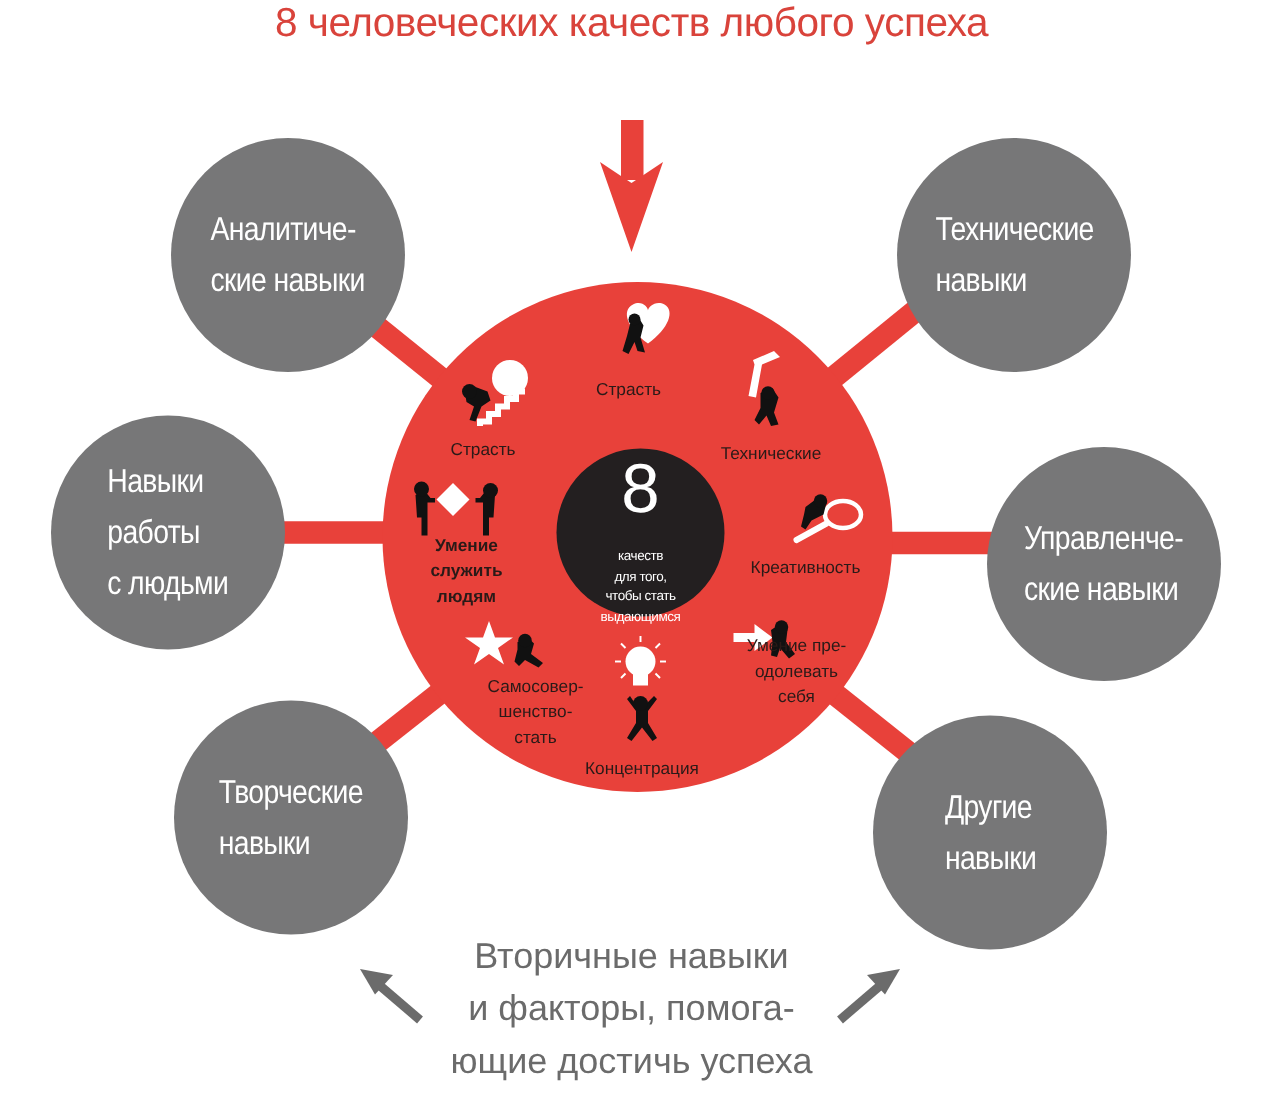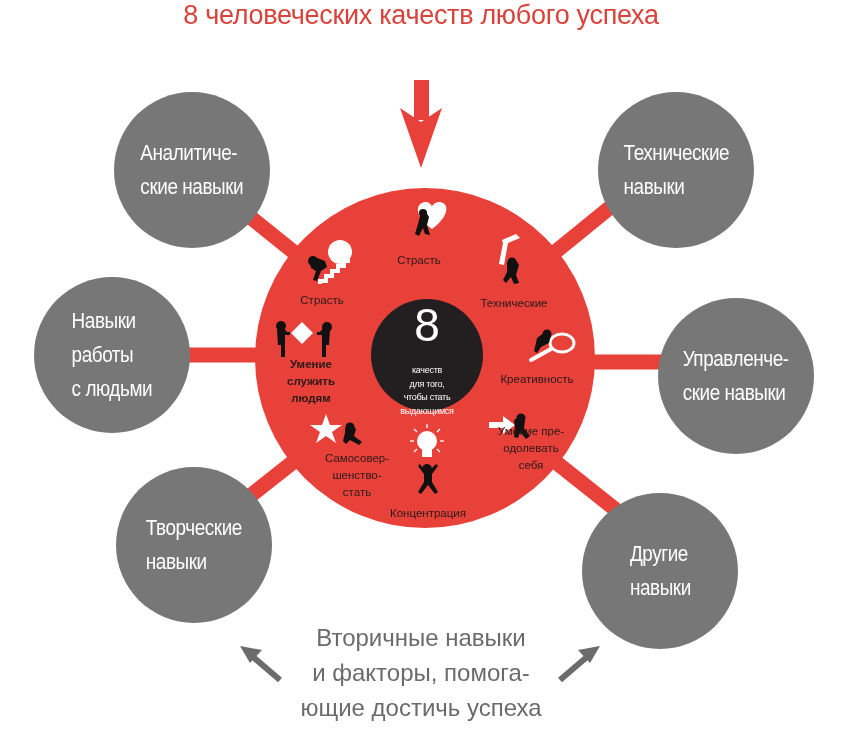--- a/index.html
+++ b/index.html
@@ -124,21 +124,21 @@
 с людьми</span>
 </div>
 <div class="gray-circle" style="left:658px;top:298px;">
   <span>Управленче-
 ские навыки</span>
 </div>
 <div class="gray-circle" style="left:116px;top:467px;">
   <span>Творческие
 навыки</span>
 </div>
-<div class="gray-circle" style="left:582px;top:493px;">
+<div class="gray-circle" style="left:582px;top:477px;">
   <span>Другие
 навыки</span>
 </div>
 
 <div id="center-num">8</div>
 <div id="center-text">качеств
 для того,
 чтобы стать
 выдающимся</div>
 

